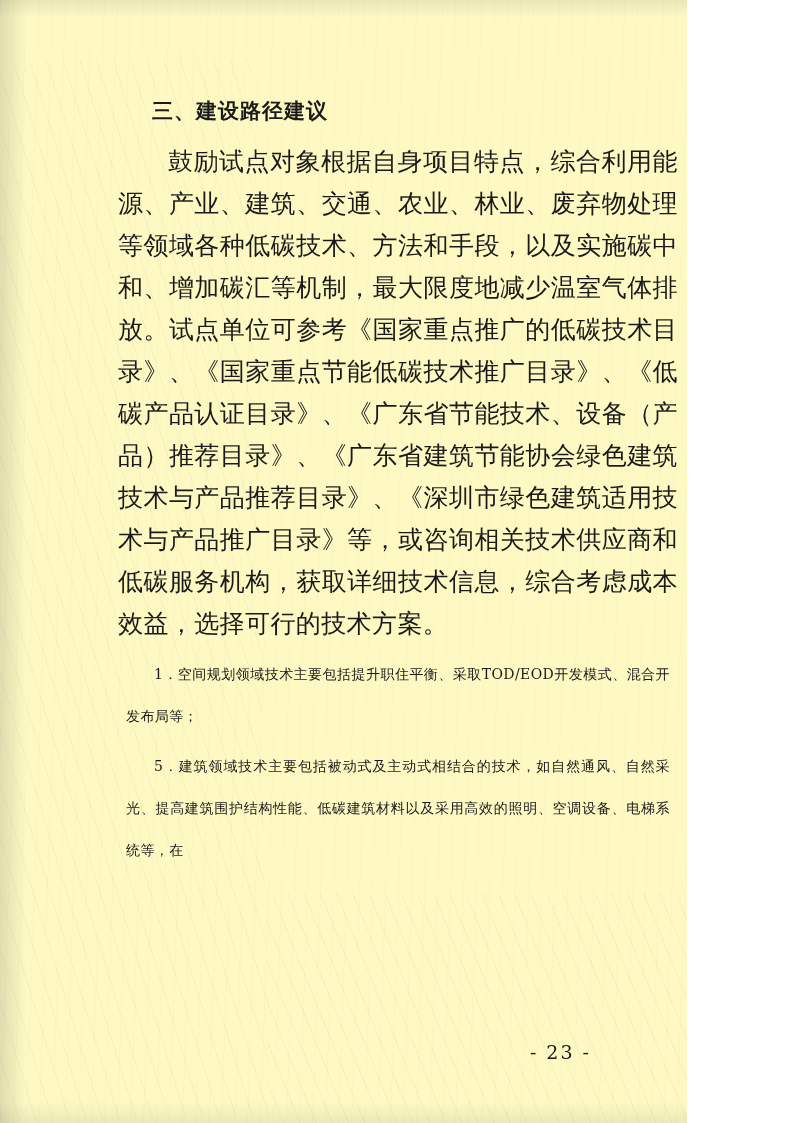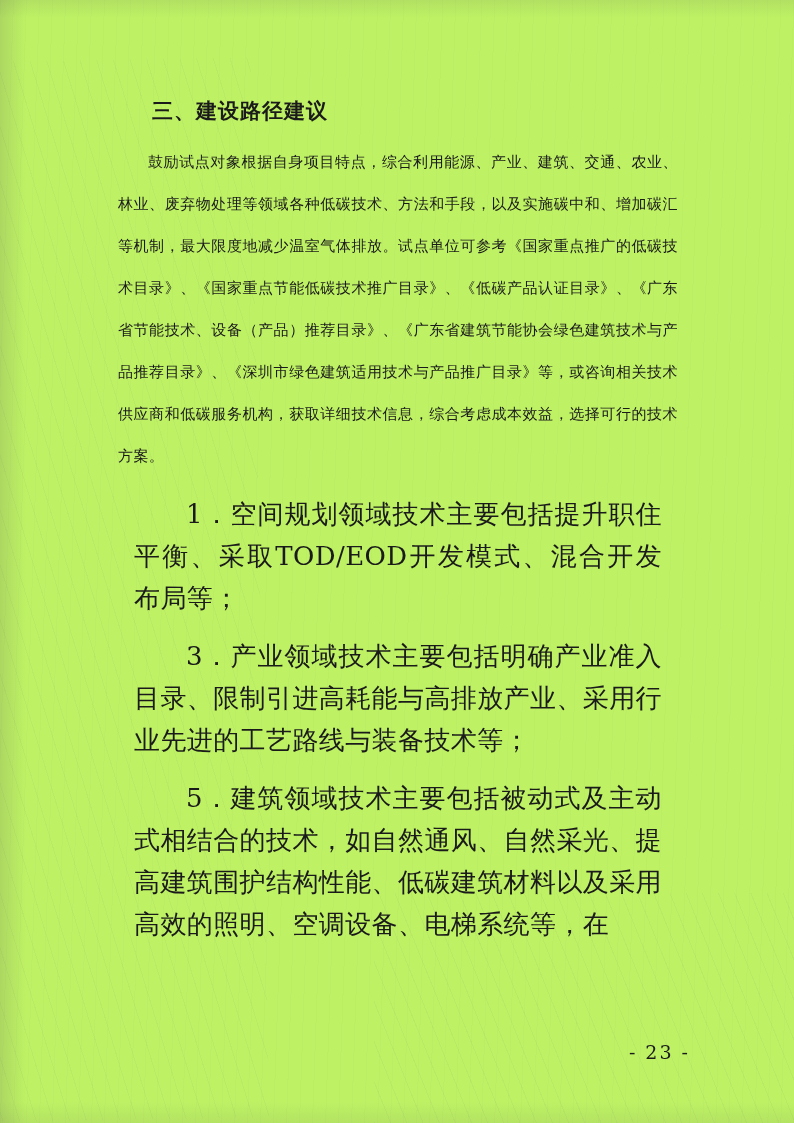--- a/index.html
+++ b/index.html
@@ -2,23 +2,23 @@
 <html><head>
 <meta charset="utf-8">
 <style>
   html, body {
     margin: 0;
     padding: 0;
     background: #ffffff;
   }
   .page {
     position: relative;
-    width: 794px;
+    width: 687px;
     height: 1123px;
-    background: #bef264;
+    background: #fef9c3;
     overflow: hidden;
     font-family: "DejaVu Serif", "Liberation Serif", serif;
     color: #1a1a1a;
   }
   
   .scan-texture {
     position: absolute;
     inset: 0;
     pointer-events: none;
     background:
@@ -95,39 +95,39 @@
   .heading {
     font-size: 21px;
     font-weight: bold;
     letter-spacing: 1px;
     margin: 0 0 13px 34px;
     line-height: 1.5;
     font-family: "DejaVu Sans", "Liberation Sans", sans-serif;
   }
   p.body-para {
     margin: 0 0 2px 0;
-    font-size: 15px;
+    font-size: 25px;
     line-height: 42px;
     text-align: justify;
     text-justify: inter-ideograph;
     text-indent: 2em;
     letter-spacing: 0.4px;
   }
   .list-para {
-    margin: 16px;
-    font-size: 26px;
+    margin: 8px;
+    font-size: 14px;
     line-height: 42px;
     text-align: justify;
     text-justify: inter-ideograph;
     text-indent: 2em;
     letter-spacing: 0.4px;
   }
   .page-number {
     position: absolute;
-    right: 104px;
+    right: 96px;
     bottom: 60px;
     font-size: 19px;
     letter-spacing: 2px;
     font-family: "DejaVu Serif", "Liberation Serif", serif;
   }
 </style>
 </head>
 <body>
 
 <div class="page">
@@ -139,19 +139,18 @@
   <div class="edge-shadow-bottom"></div>
 
   <div class="content">
     <h2 class="heading">三、建设路径建议</h2>
 
     <p class="body-para">鼓励试点对象根据自身项目特点，综合利用能源、产业、建筑、交通、农业、林业、废弃物处理等领域各种低碳技术、方法和手段，以及实施碳中和、增加碳汇等机制，最大限度地减少温室气体排放。试点单位可参考《国家重点推广的低碳技术目录》、《国家重点节能低碳技术推广目录》、《低碳产品认证目录》、《广东省节能技术、设备（产品）推荐目录》、《广东省建筑节能协会绿色建筑技术与产品推荐目录》、《深圳市绿色建筑适用技术与产品推广目录》等，或咨询相关技术供应商和低碳服务机构，获取详细技术信息，综合考虑成本效益，选择可行的技术方案。</p>
 
     <p class="list-para">1．空间规划领域技术主要包括提升职住平衡、采取TOD/EOD开发模式、混合开发布局等；</p>
 
 
-    <p class="list-para">3．产业领域技术主要包括明确产业准入目录、限制引进高耗能与高排放产业、采用行业先进的工艺路线与装备技术等；</p>
 
     <p class="list-para">5．建筑领域技术主要包括被动式及主动式相结合的技术，如自然通风、自然采光、提高建筑围护结构性能、低碳建筑材料以及采用高效的照明、空调设备、电梯系统等，在</p>
   </div>
 
   <div class="page-number">- 23 -</div>
 </div>
 
 </body></html>

